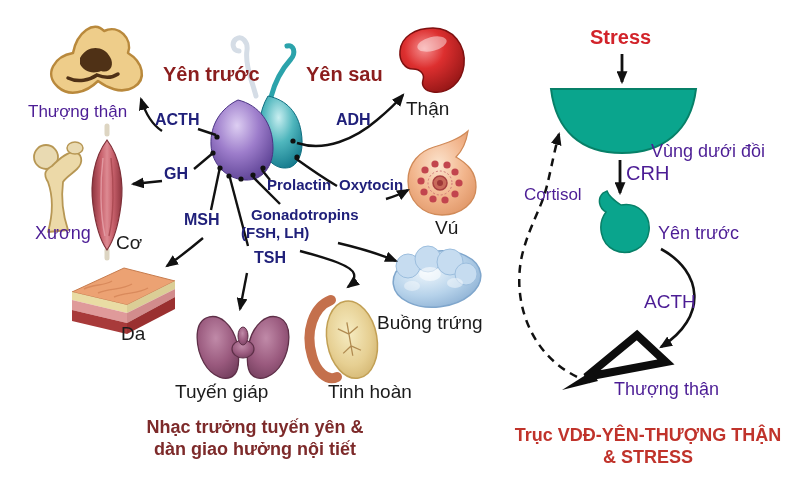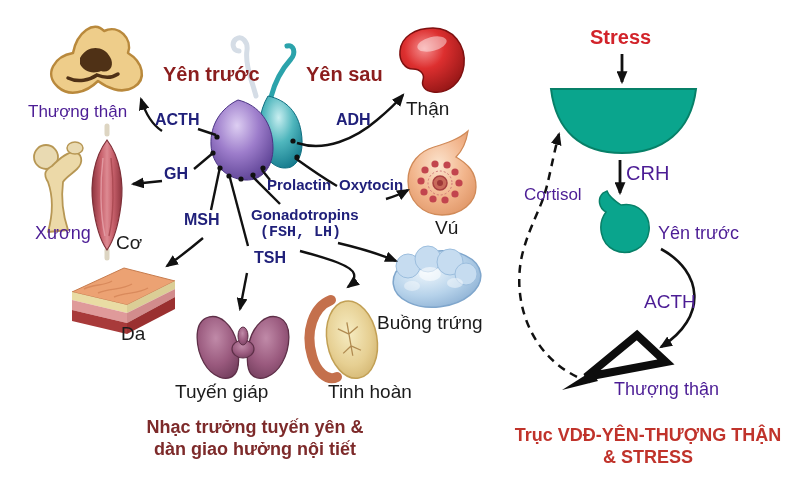--- a/index.html
+++ b/index.html
@@ -204,39 +204,40 @@
   <div class="lbl redttl" style="left:163px; top:64px;">Yên trước</div>
   <div class="lbl redttl" style="left:282px; top:64px;margin-left:24px;">Yên sau</div>
 
   <div class="lbl navy" style="left:155px; top:112px;">ACTH</div>
   <div class="lbl navy" style="left:164px; top:166px;">GH</div>
   <div class="lbl navy" style="left:184px; top:212px;">MSH</div>
   <div class="lbl navy" style="left:230px; top:250px;margin-left:24px;">TSH</div>
   <div class="lbl navy-sm" style="left:267px; top:177px;">Prolactin</div>
   <div class="lbl navy-sm" style="left:339px; top:177px;">Oxytocin</div>
   <div class="lbl navy-sm" style="left:251px; top:207px;">Gonadotropins</div>
-  <div class="lbl navy-sm" style="left:260px; top:225px;font-family:Liberation Mono, monospace;">(FSH, LH)</div>
+  <div class="lbl navy-sm" style="left:241px; top:225px;">(FSH, LH)</div>
   <div class="lbl navy" style="left:336px; top:112px;">ADH</div>
 
   <div class="lbl blk" style="left:28px;  top:103px; font-size:17px;">Thượng thận</div>
   <div class="lbl blk-lg" style="left:406px; top:99px;">Thận</div>
   <div class="lbl blk" style="left:35px;  top:224px;">Xương</div>
   <div class="lbl blk-lg" style="left:116px; top:212px;margin-top:21px;">Cơ</div>
   <div class="lbl blk-lg" style="left:121px; top:324px;">Da</div>
   <div class="lbl blk-lg" style="left:162px; top:382px;margin-left:13px;">Tuyến giáp</div>
   <div class="lbl blk-lg" style="left:435px; top:218px;">Vú</div>
   <div class="lbl blk-lg" style="left:377px; top:313px;">Buồng trứng</div>
   <div class="lbl blk-lg" style="left:328px; top:382px;">Tinh hoàn</div>
 
   <div class="lbl cap-left" style="left:100px; top:416px; width:310px;">
     <div>Nhạc trưởng tuyến yên &amp;</div>
     <div>dàn giao hưởng nội tiết</div>
   </div>
 
   <div class="lbl stress" style="left:590px; top:27px;">Stress</div>
+  <div class="lbl blk" style="left:651px; top:142px;">Vùng dưới đồi</div>
   <div class="lbl blk" style="left:626px; top:163px; font-size:20px;">CRH</div>
   <div class="lbl blk" style="left:524px; top:186px; font-size:17px;">Cortisol</div>
   <div class="lbl blk" style="left:658px; top:224px;">Yên trước</div>
   <div class="lbl blk" style="left:644px; top:292px; font-size:19px;">ACTH</div>
   <div class="lbl blk" style="left:614px; top:380px;">Thượng thận</div>
 
   <div class="lbl cap-right" style="left:492px; top:424px; width:312px;">
     <div>Trục VDĐ-YÊN-THƯỢNG THẬN</div>
     <div>&amp; STRESS</div>
   </div>

